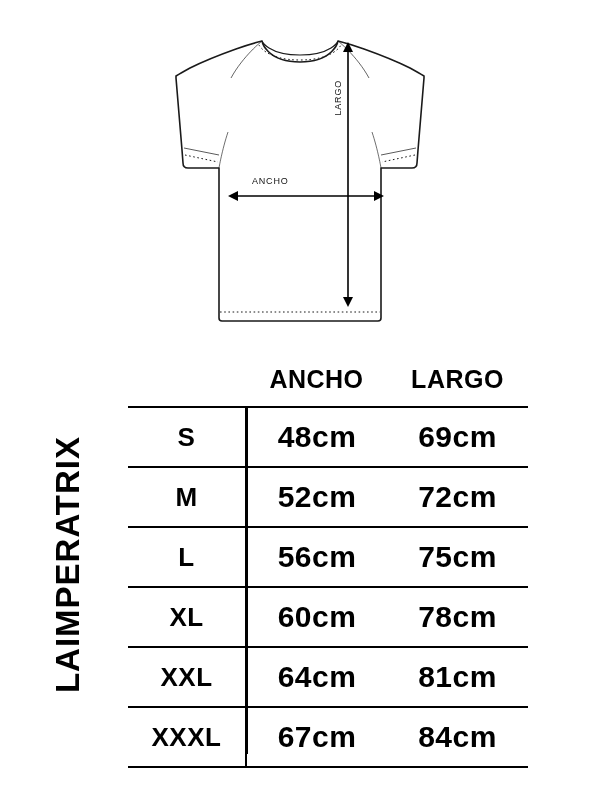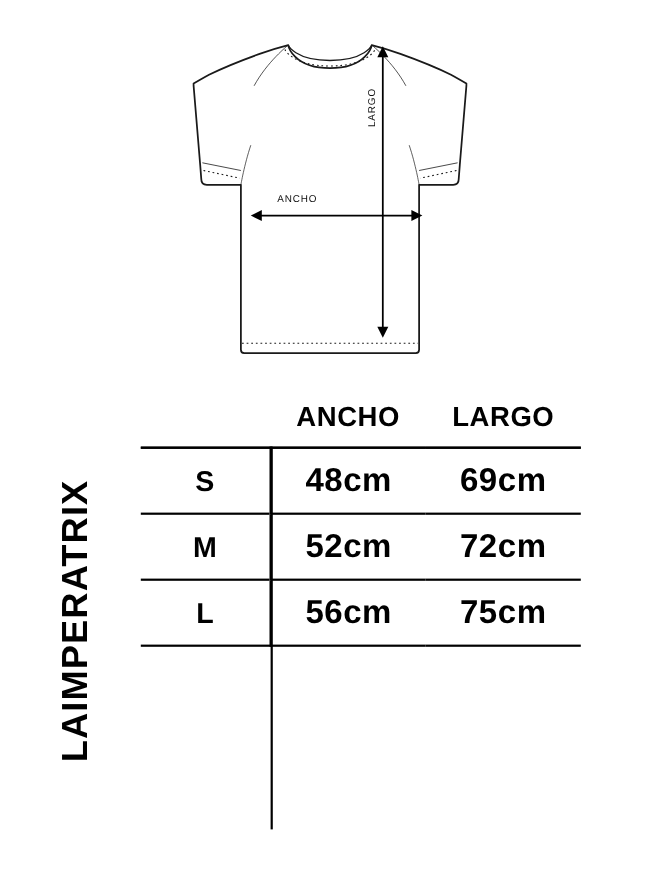--- a/index.html
+++ b/index.html
@@ -233,14 +233,29 @@
     <tr>
       <td class="size-cell">M</td>
       <td>52cm</td>
       <td>72cm</td>
     </tr>
     <tr>
       <td class="size-cell">L</td>
       <td>56cm</td>
       <td>75cm</td>
     </tr>
+    <tr>
+      <td class="size-cell">XL</td>
+      <td>60cm</td>
+      <td>78cm</td>
+    </tr>
+    <tr>
+      <td class="size-cell">XXL</td>
+      <td>64cm</td>
+      <td>81cm</td>
+    </tr>
+    <tr>
+      <td class="size-cell">XXXL</td>
+      <td>67cm</td>
+      <td>84cm</td>
+    </tr>
   </tbody>
 </table>
 
 </body></html>

